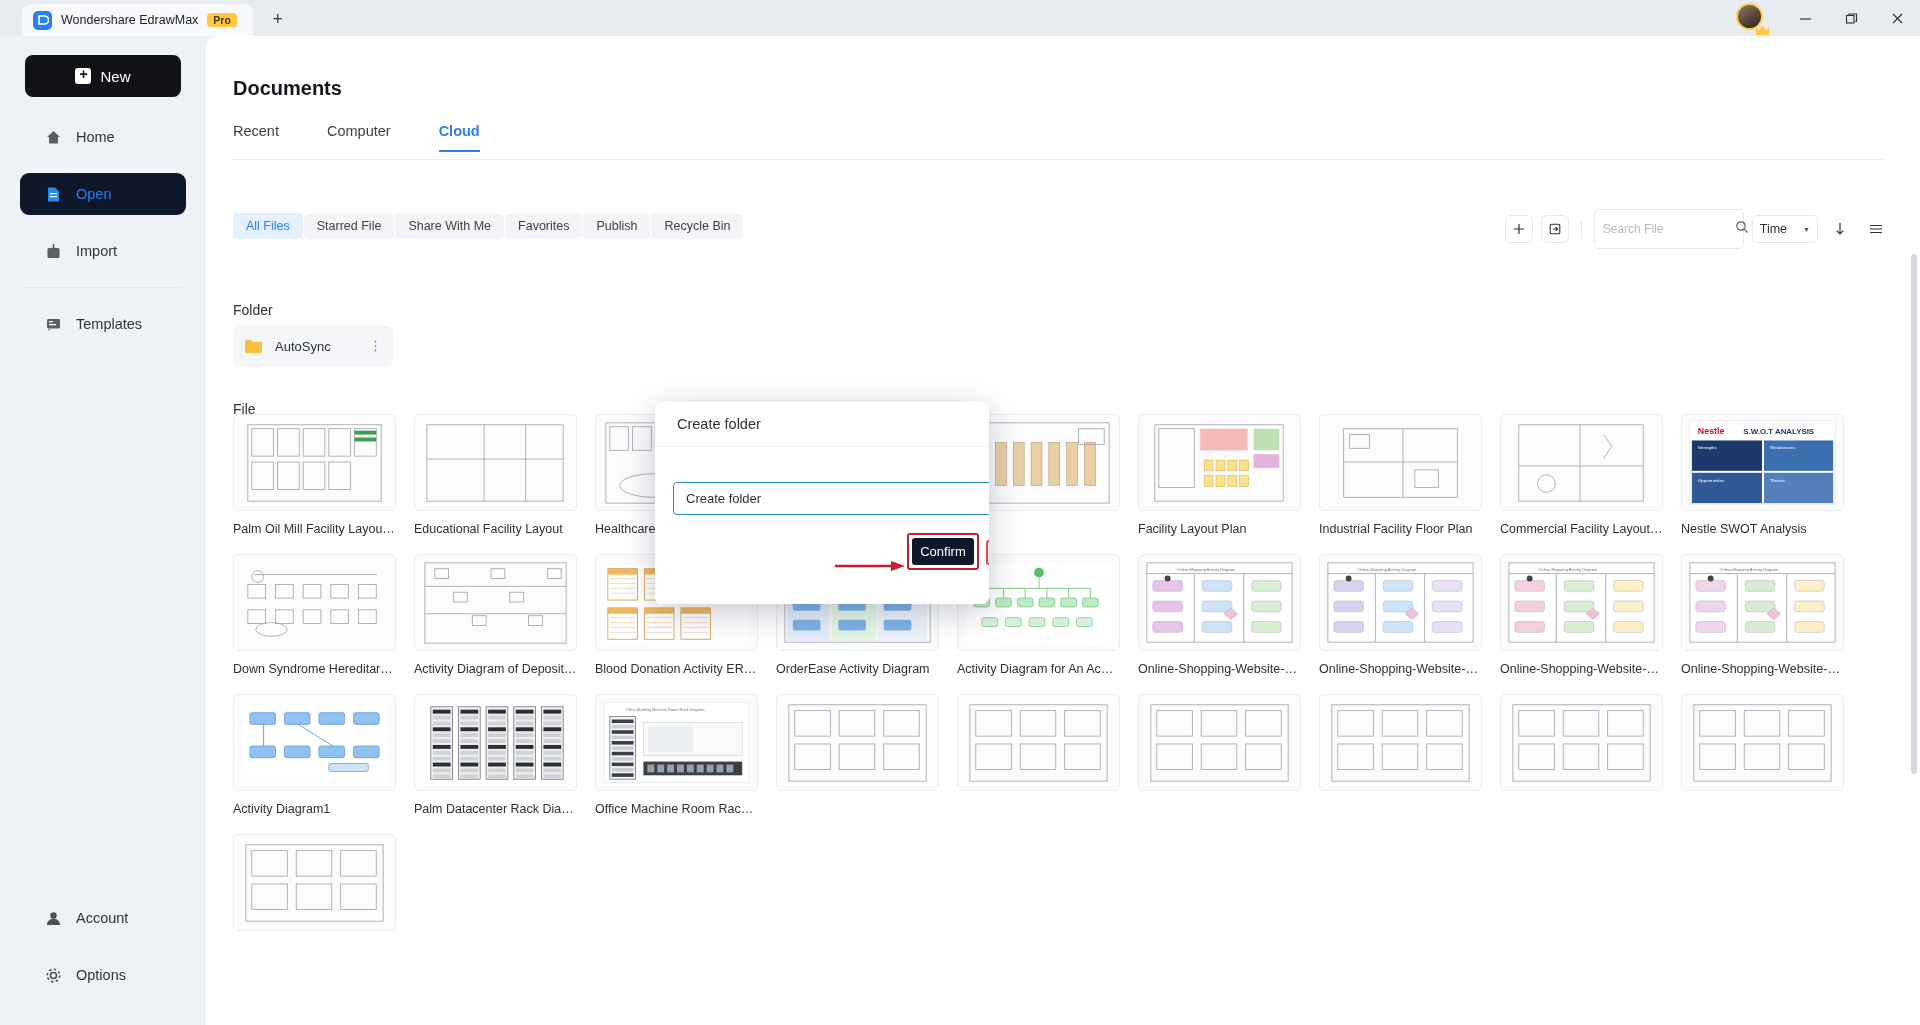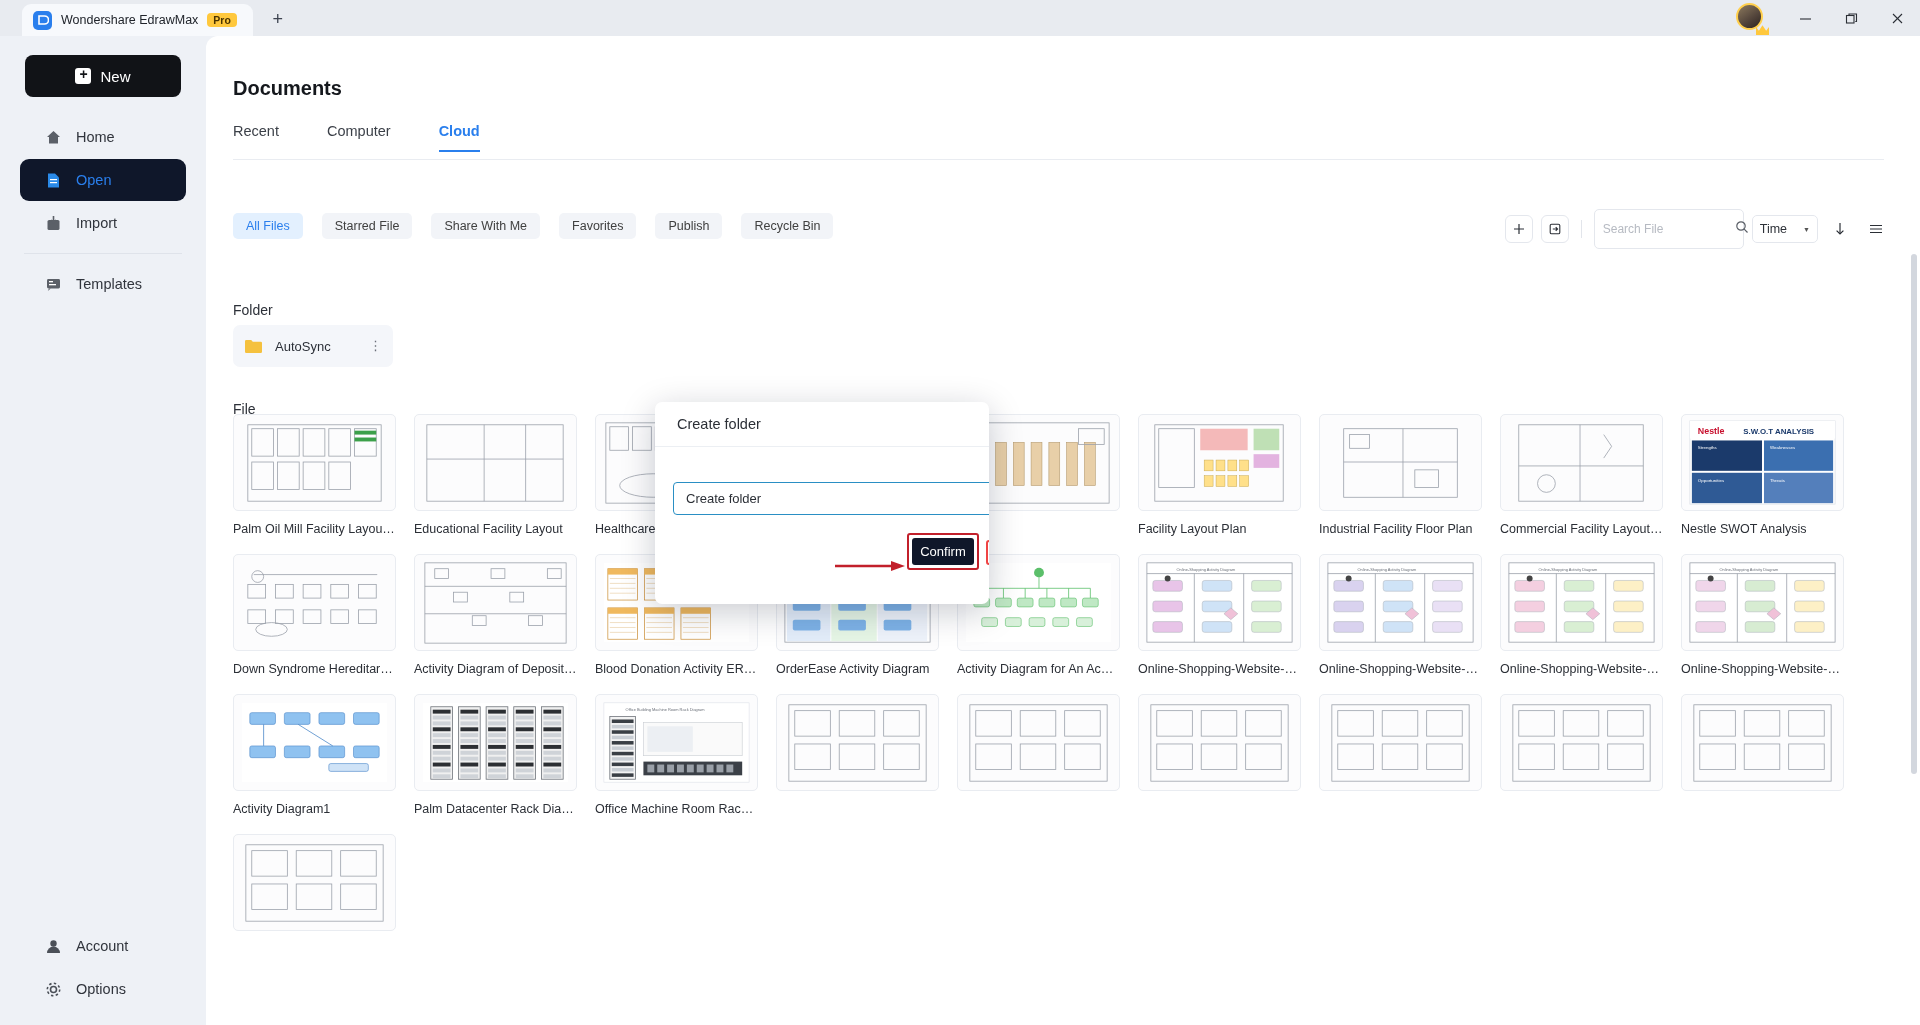--- a/index.html
+++ b/index.html
@@ -72,21 +72,21 @@
     display: flex; align-items: center; justify-content: center; gap: 9px;
     cursor: pointer;
   }
   .new-plus {
     width: 16px; height: 16px; background: #fff; border-radius: 3px;
     color: #111317; font-size: 14px; line-height: 13px; text-align: center;
     font-weight: bold;
   }
   .nav { margin-top: 19px; }
   .nav-item {
-    height: 42px; margin: 1px 20px; border-radius: 9px;
+    height: 42px; margin: 15px 20px; border-radius: 9px;
     display: flex; align-items: center; gap: 14px; padding-left: 24px;
     font-size: 14.5px; color: #30343c; cursor: pointer;
   }
   .nav-item.active { background: #0f172a; color: #2a7fed; font-weight: 500; }
   .nav-icon { width: 18px; height: 18px; display: flex; align-items: center; justify-content: center; }
   .nav-sep { height: 1px; background: #dfe3ea; margin: 9px 24px; }
   .nav-bottom { position: absolute; bottom: 14px; left: 0; width: 198px; }
 
   
   .main {
@@ -95,21 +95,21 @@
     background: #ffffff;
     border-radius: 12px 0 0 0;
     overflow: hidden;
   }
   .page-title { position: absolute; left: 27px; top: 41px; font-size: 20px; font-weight: bold; color: #15181d; }
   .tabs { position: absolute; left: 27px; top: 87px; display: flex; gap: 48px; }
   .tabs .t { font-size: 14.5px; color: #3a3f47; padding-bottom: 11px; cursor: pointer; }
   .tabs .t.active { color: #2a7fed; font-weight: bold; border-bottom: 2.5px solid #2a7fed; }
   .tab-rule { position: absolute; left: 27px; top: 123px; width: 1651px; height: 1px; background: #e9ecf1; }
 
-  .chips { position: absolute; left: 27px; top: 177px; display: flex; gap: 19px; }
+  .chips { position: absolute; left: 27px; top: 177px; display: flex; gap: 1px; }
   .chip {
     height: 26px; border-radius: 5px; background: #f2f4f8; color: #404040;
     font-size: 12.5px; display: flex; align-items: center; padding: 0 13px;
     cursor: pointer; white-space: nowrap;
   }
   .chip.active { background: #e3f0fe; color: #2a7fed; }
 
   .toolbar { position: absolute; right: 30px; top: 173px; display: flex; align-items: center; gap: 8px; }
   .tb-btn {
     width: 28px; height: 28px; border-radius: 6px; border: 1px solid #e4e7ed;

